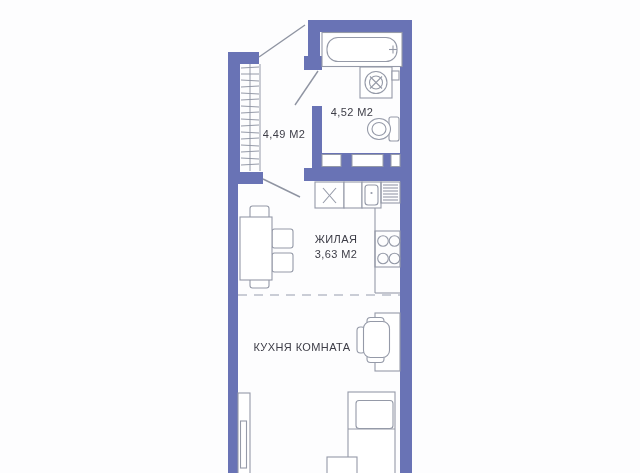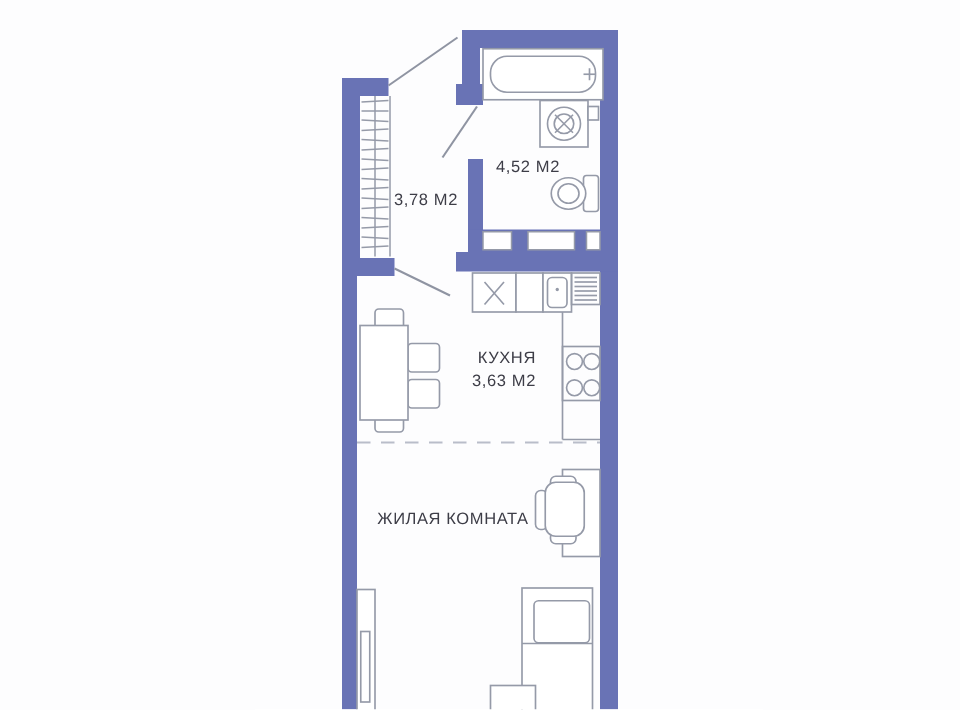--- a/index.html
+++ b/index.html
@@ -4,21 +4,21 @@
 <style>
   html,body{margin:0;padding:0;background:#ffffff;}
   .stage{
     position:relative;width:640px;height:473px;background:#fdfdfe;
     overflow:hidden;font-family:"Liberation Sans", sans-serif;
   }
   .plan-svg{position:absolute;left:0;top:0;}
   .room-label{
     position:absolute;transform:translate(-50%,-50%);
     color:#3d3d47;font-size:11px;letter-spacing:.4px;
-    text-align:right;line-height:1.35;white-space:nowrap;
+    text-align:left;line-height:1.35;white-space:nowrap;
   }
   .room-label .line{display:block;}
 </style>
 </head>
 <body>
 
 <div class="stage">
 
   <svg class="plan-svg" width="640" height="473" viewBox="0 0 640 473">
 
@@ -158,26 +158,26 @@
       <line x1="348" y1="429" x2="395" y2="429"></line>
       <rect x="327" y="457" width="30" height="22"></rect>
     </g>
 
     <g stroke="#959aa8" stroke-width="1.1" fill="#ffffff">
       <rect x="238" y="393" width="12" height="85"></rect>
       <rect x="240.5" y="421" width="6" height="47"></rect>
     </g>
   </svg>
 
-  <div class="room-label" style="left:284px;top:134px;">3,78 М2</div>
+  <div class="room-label" style="left:284px;top:134px;">4,49 М2</div>
 
   <div class="room-label" style="left:352px;top:112px;">4,52 М2</div>
 
   <div class="room-label" style="left:336px;top:247px;">
-    <span class="line">КУХНЯ</span>
+    <span class="line">ЖИЛАЯ</span>
     <span class="line">3,63 М2</span>
   </div>
 
   <div class="room-label" style="left:302px;top:347px;">
-    <span class="line">ЖИЛАЯ КОМНАТА</span>
+    <span class="line">КУХНЯ КОМНАТА</span>
   </div>
 
 </div>
 
 </body></html>

